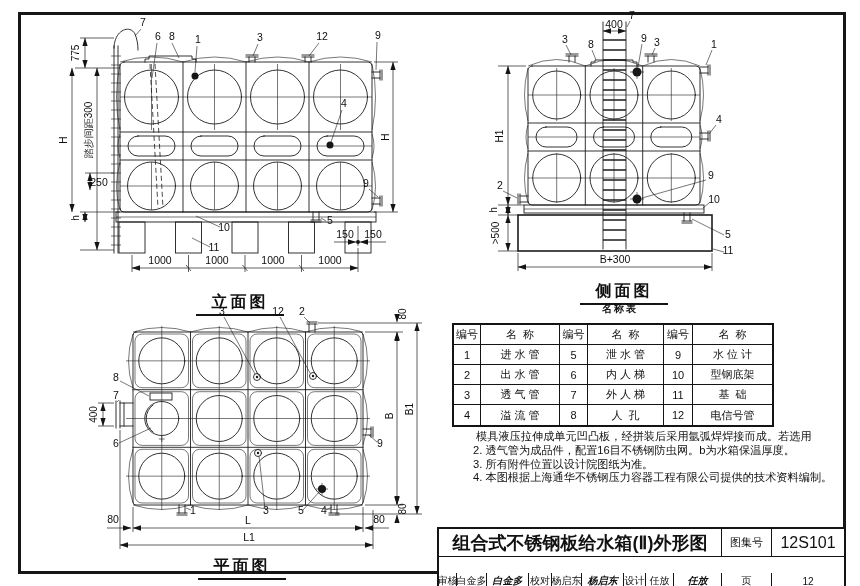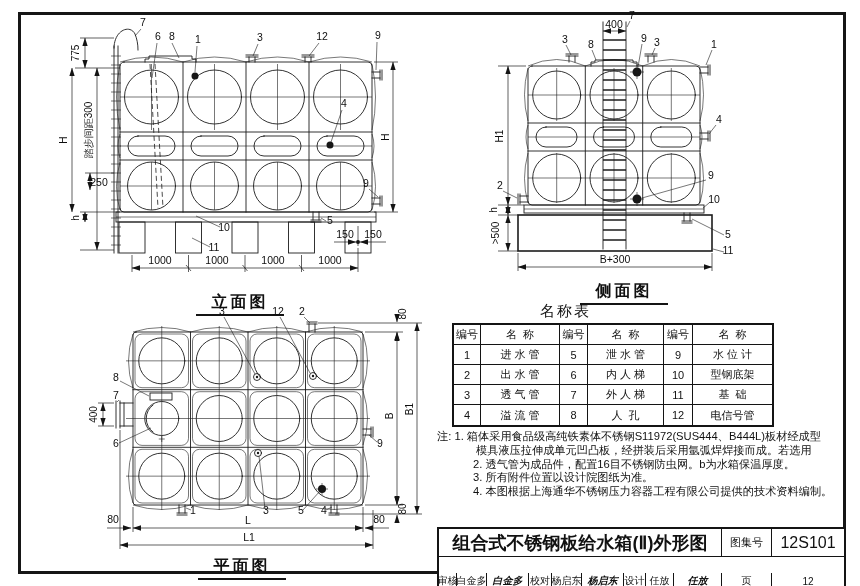--- a/index.html
+++ b/index.html
@@ -11,22 +11,22 @@
   svg .ln{stroke:#1c1c1c;stroke-width:0.9;fill:none;stroke-linecap:square;}
   svg .thin{stroke:#1c1c1c;stroke-width:0.6;fill:none;}
   svg .dim{stroke:#1c1c1c;stroke-width:0.7;fill:none;}
   svg .dash{stroke:#1c1c1c;stroke-width:0.8;fill:none;stroke-dasharray:5 3;}
   svg .thick{stroke:#1c1c1c;stroke-width:1.6;fill:none;}
   svg .fillb{fill:#161616;stroke:none;}
   svg text{fill:#0e0e0e;font-size:10.5px;font-family:"Liberation Sans",sans-serif;}
   svg text.rot{font-size:10px;}
   .viewlabel{position:absolute;font-size:16px;font-weight:bold;letter-spacing:3px;
              text-align:center;border-bottom:2px solid #141414;padding-bottom:1px;}
-  .ttitle{position:absolute;left:540px;top:302px;width:160px;
-          font-size:15px;font-weight:normal;letter-spacing:2px;}
+  .ttitle{position:absolute;left:540px;top:302px;width:160px;text-align:center;
+          font-size:10px;font-weight:bold;letter-spacing:2px;}
   .ntable{position:absolute;left:452px;top:323px;width:318px;border:2px solid #141414;
           display:grid;grid-template-columns:27px 79px 28px 76px 29px 1fr;
           grid-auto-rows:20px;background:#fff;box-sizing:content-box;}
   .ntable>div{border-right:1px solid #141414;border-bottom:1px solid #141414;
           display:flex;align-items:center;justify-content:center;font-size:11px;white-space:pre;}
   .ntable>div.nr{border-right:none;}
   .ntable>div.nb{border-bottom:none;}
   .ntable>div.gl{border-left:1.5px solid #141414;margin-left:-1px;}
   .notes{position:absolute;left:437px;top:430px;width:409px;font-size:11.2px;
          line-height:13.8px;white-space:nowrap;}
@@ -347,21 +347,20 @@
 
   <div class="nb">4</div>
   <div class="nb">溢 流 管</div>
   <div class="gl nb">8</div>
   <div class="nb">人  孔</div>
   <div class="gl nb">12</div>
   <div class="nr nb">电信号管</div>
 </div>
 
 <div class="notes">
-  <div>注: 1. 箱体采用食品级高纯铁素体不锈钢S11972(SUS444、B444L)板材经成型</div>
   <div class="in1">模具液压拉伸成单元凹凸板，经拼装后采用氩弧焊焊接而成。若选用</div>
   <div class="in2">2. 透气管为成品件，配置16目不锈钢防虫网。b为水箱保温厚度。</div>
   <div class="in2">3. 所有附件位置以设计院图纸为准。</div>
   <div class="in2">4. 本图根据上海通华不锈钢压力容器工程有限公司提供的技术资料编制。</div>
 </div>
 
 <div class="tblock">
   <div class="tb-r1">
     <div class="tb-title">组合式不锈钢板给水箱(Ⅱ)外形图</div>
     <div class="tb-lab">图集号</div>

